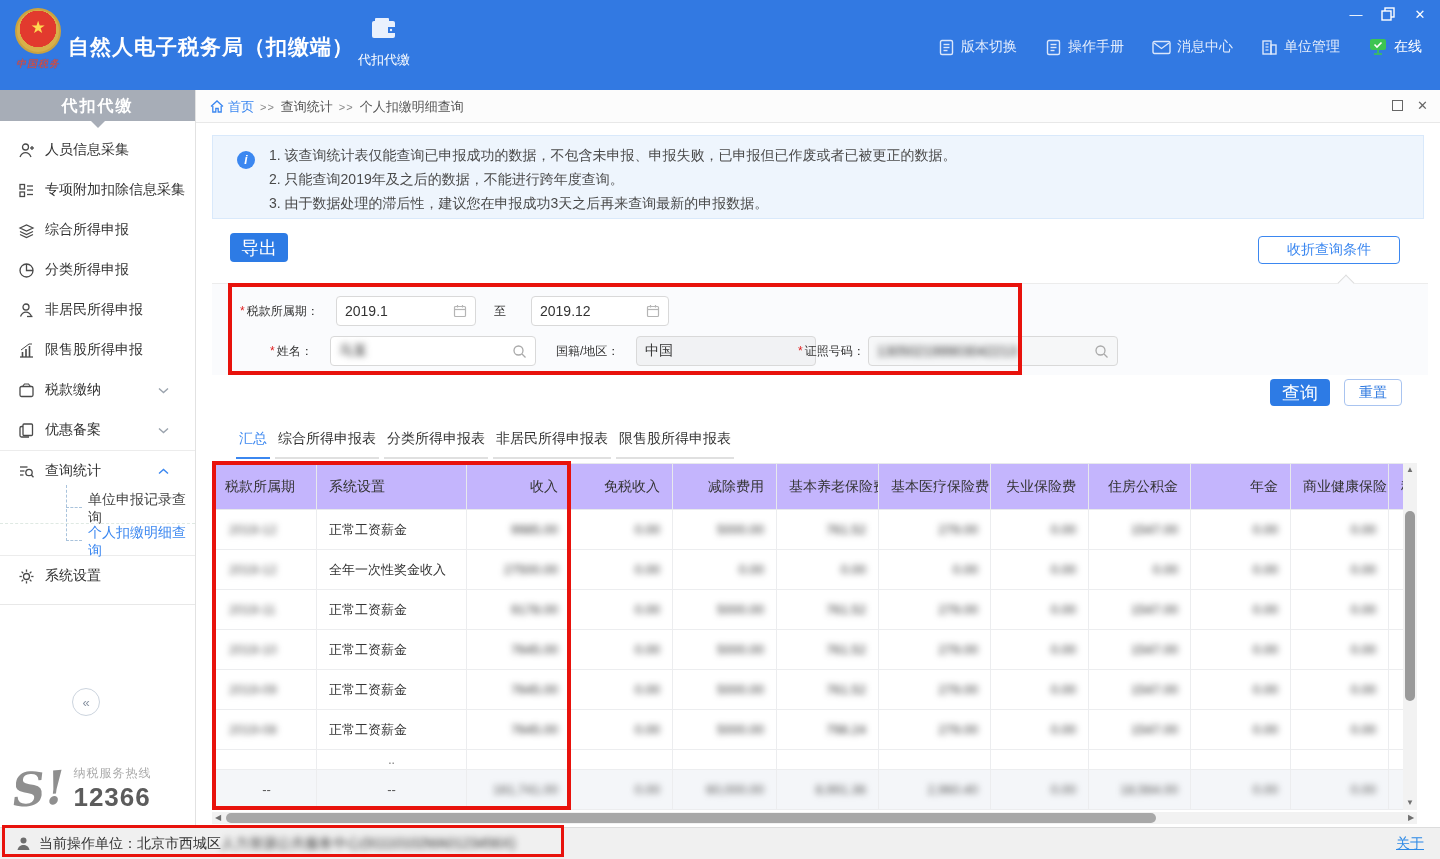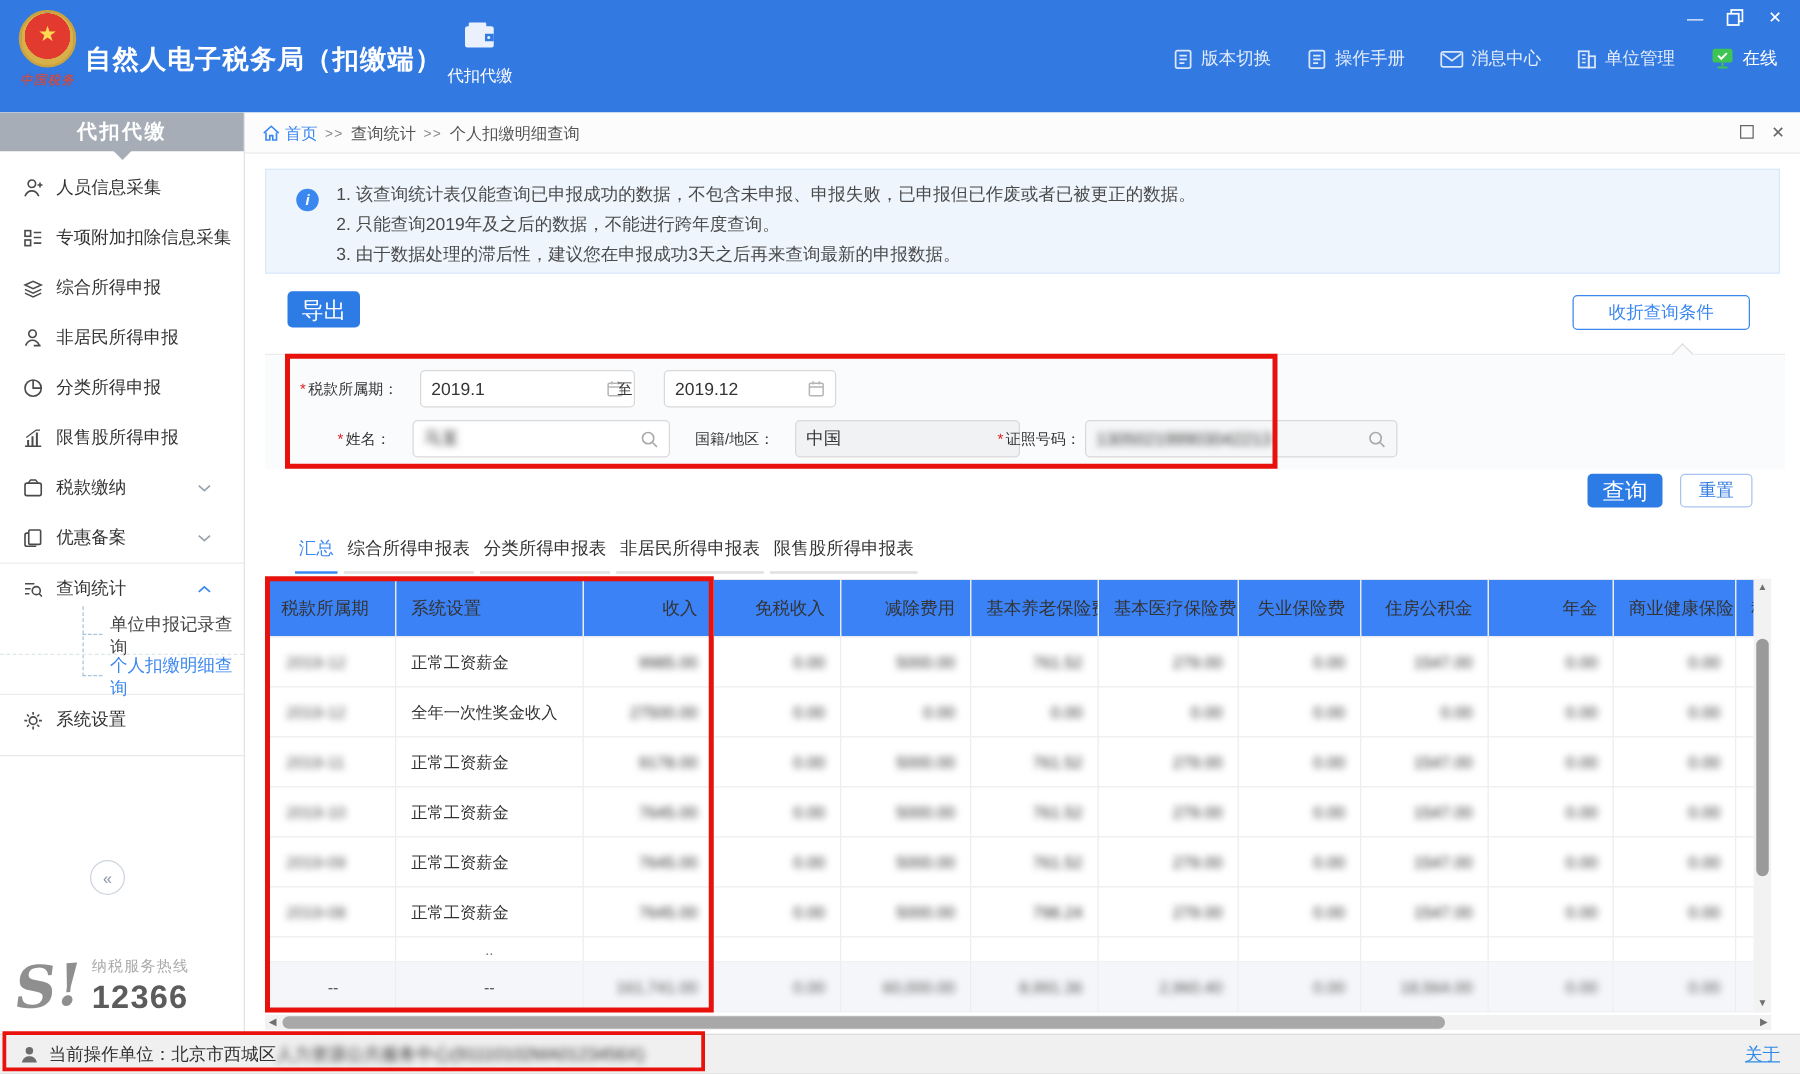--- a/index.html
+++ b/index.html
@@ -73,21 +73,21 @@
   .finput.gray{background:#f1f2f4;cursor:default}
   .blur{filter:blur(3px)}
 
   .tabs{position:absolute;left:40px;top:303px;display:flex;gap:5px}
   .tab{font-size:14px;color:#333;padding:4px 3px 9px;border-bottom:2px solid #e0e0e0;cursor:pointer;white-space:nowrap}
   .tab.active{color:#3b87f0;border-bottom-color:#3b87f0}
 
   .tablewrap{position:absolute;left:16px;top:340px;width:1191px;height:347px;overflow:hidden}
   table{border-collapse:collapse;table-layout:fixed;width:1191px;background:#fff}
   th,td{border:1px solid #ecedef;height:40px;padding:0 12px;font-size:13px;color:#333;overflow:hidden;white-space:nowrap}
-  thead th{height:46px;background:#3b82f6;font-weight:normal;border-color:#e7e9ec;text-align:left;font-size:14px}
+  thead th{height:46px;background:#c4b5fd;font-weight:normal;border-color:#e7e9ec;text-align:left;font-size:14px}
   th.num,td.num{text-align:right}
   td.period{color:#555;padding-left:16px}
   tr.ellipsis td{height:20px;border-bottom:none;color:#777;text-align:center;font-size:12px}
   tr.summary td{background:#f4f6f9;color:#555}
   tr.summary td.ctr{text-align:center}
 
   
   .vscroll{position:absolute;left:1207px;top:340px;width:14px;height:347px;background:#f2f2f2}
   .vscroll .arr{position:absolute;left:0;width:14px;height:14px;color:#707070;font-size:8px;text-align:center;line-height:14px;cursor:pointer}
   .vscroll .thumb{position:absolute;left:2px;top:48px;width:10px;height:190px;background:#9a9a9a;border-radius:6px;cursor:pointer}
@@ -222,33 +222,33 @@
         <svg width="17" height="17" viewBox="0 0 17 17">
             <path d="M2 6l6.5-3L15 6l-6.5 3z" fill="none" stroke="#4a4a4a" stroke-width="1.2"></path>
             <path d="M2 9.5l6.5 3 6.5-3" fill="none" stroke="#4a4a4a" stroke-width="1.2"></path>
             <path d="M2 12.5l6.5 3 6.5-3" fill="none" stroke="#4a4a4a" stroke-width="1.2"></path>
           </svg>
         <span>综合所得申报</span>
       </div>
 
       <div class="mi">
         <svg width="17" height="17" viewBox="0 0 17 17">
+            <circle cx="8.5" cy="8.5" r="6.5" fill="none" stroke="#4a4a4a" stroke-width="1.3"></circle>
+            <path d="M8.5 2v6.5H15" fill="none" stroke="#4a4a4a" stroke-width="1.3"></path>
+          </svg>
+        <span>分类所得申报</span>
+      </div>
+
+      <div class="mi">
+        <svg width="17" height="17" viewBox="0 0 17 17">
             <circle cx="8" cy="5" r="3" fill="none" stroke="#4a4a4a" stroke-width="1.3"></circle>
             <path d="M2.5 14.5c1.2-3 3.4-4.3 5.5-4.3s4.3 1.3 5.5 4.3" fill="none" stroke="#4a4a4a" stroke-width="1.3"></path>
             <line x1="9" y1="14.5" x2="14.5" y2="14.5" stroke="#4a4a4a" stroke-width="1.3"></line>
           </svg>
         <span>非居民所得申报</span>
-      </div>
-
-      <div class="mi">
-        <svg width="17" height="17" viewBox="0 0 17 17">
-            <circle cx="8.5" cy="8.5" r="6.5" fill="none" stroke="#4a4a4a" stroke-width="1.3"></circle>
-            <path d="M8.5 2v6.5H15" fill="none" stroke="#4a4a4a" stroke-width="1.3"></path>
-          </svg>
-        <span>分类所得申报</span>
       </div>
 
       <div class="mi">
         <svg width="17" height="17" viewBox="0 0 17 17">
             <line x1="2" y1="15" x2="15" y2="15" stroke="#4a4a4a" stroke-width="1.3"></line>
             <line x1="4.5" y1="15" x2="4.5" y2="10" stroke="#4a4a4a" stroke-width="1.6"></line>
             <line x1="8" y1="15" x2="8" y2="7" stroke="#4a4a4a" stroke-width="1.6"></line>
             <line x1="11.5" y1="15" x2="11.5" y2="4" stroke="#4a4a4a" stroke-width="1.6"></line>
             <polyline points="3,8 7,5 11,2 14,2" fill="none" stroke="#4a4a4a" stroke-width="1"></polyline>
           </svg>
@@ -364,21 +364,21 @@
       <div class="nline">3. 由于数据处理的滞后性，建议您在申报成功3天之后再来查询最新的申报数据。</div>
     </div>
 
     <button class="btn-blue export-btn">导出</button>
     <button class="collapse-btn">收折查询条件</button>
 
     <div class="formarea">
       <div class="caret"></div>
 
       <div class="flabel" style="left:28px;top:12px"><span class="req">*</span><span>税款所属期：</span></div>
-      <div class="finput" style="left:124px;top:12px;width:172px">
+      <div class="finput" style="left:124px;top:12px;width:140px">
         <span class="val">2019.1</span>
         <svg width="14" height="14" viewBox="0 0 14 14">
             <rect x="1.5" y="2.5" width="11" height="10" rx="1" fill="none" stroke="#b5b5b5" stroke-width="1.2"></rect>
             <line x1="1.5" y1="5.5" x2="12.5" y2="5.5" stroke="#b5b5b5" stroke-width="1.2"></line>
             <line x1="4.5" y1="1" x2="4.5" y2="3.5" stroke="#b5b5b5" stroke-width="1.2"></line>
             <line x1="9.5" y1="1" x2="9.5" y2="3.5" stroke="#b5b5b5" stroke-width="1.2"></line>
           </svg>
       </div>
       <div class="flabel" style="left:282px;top:12px">至</div>
       <div class="finput" style="left:319px;top:12px;width:138px">

